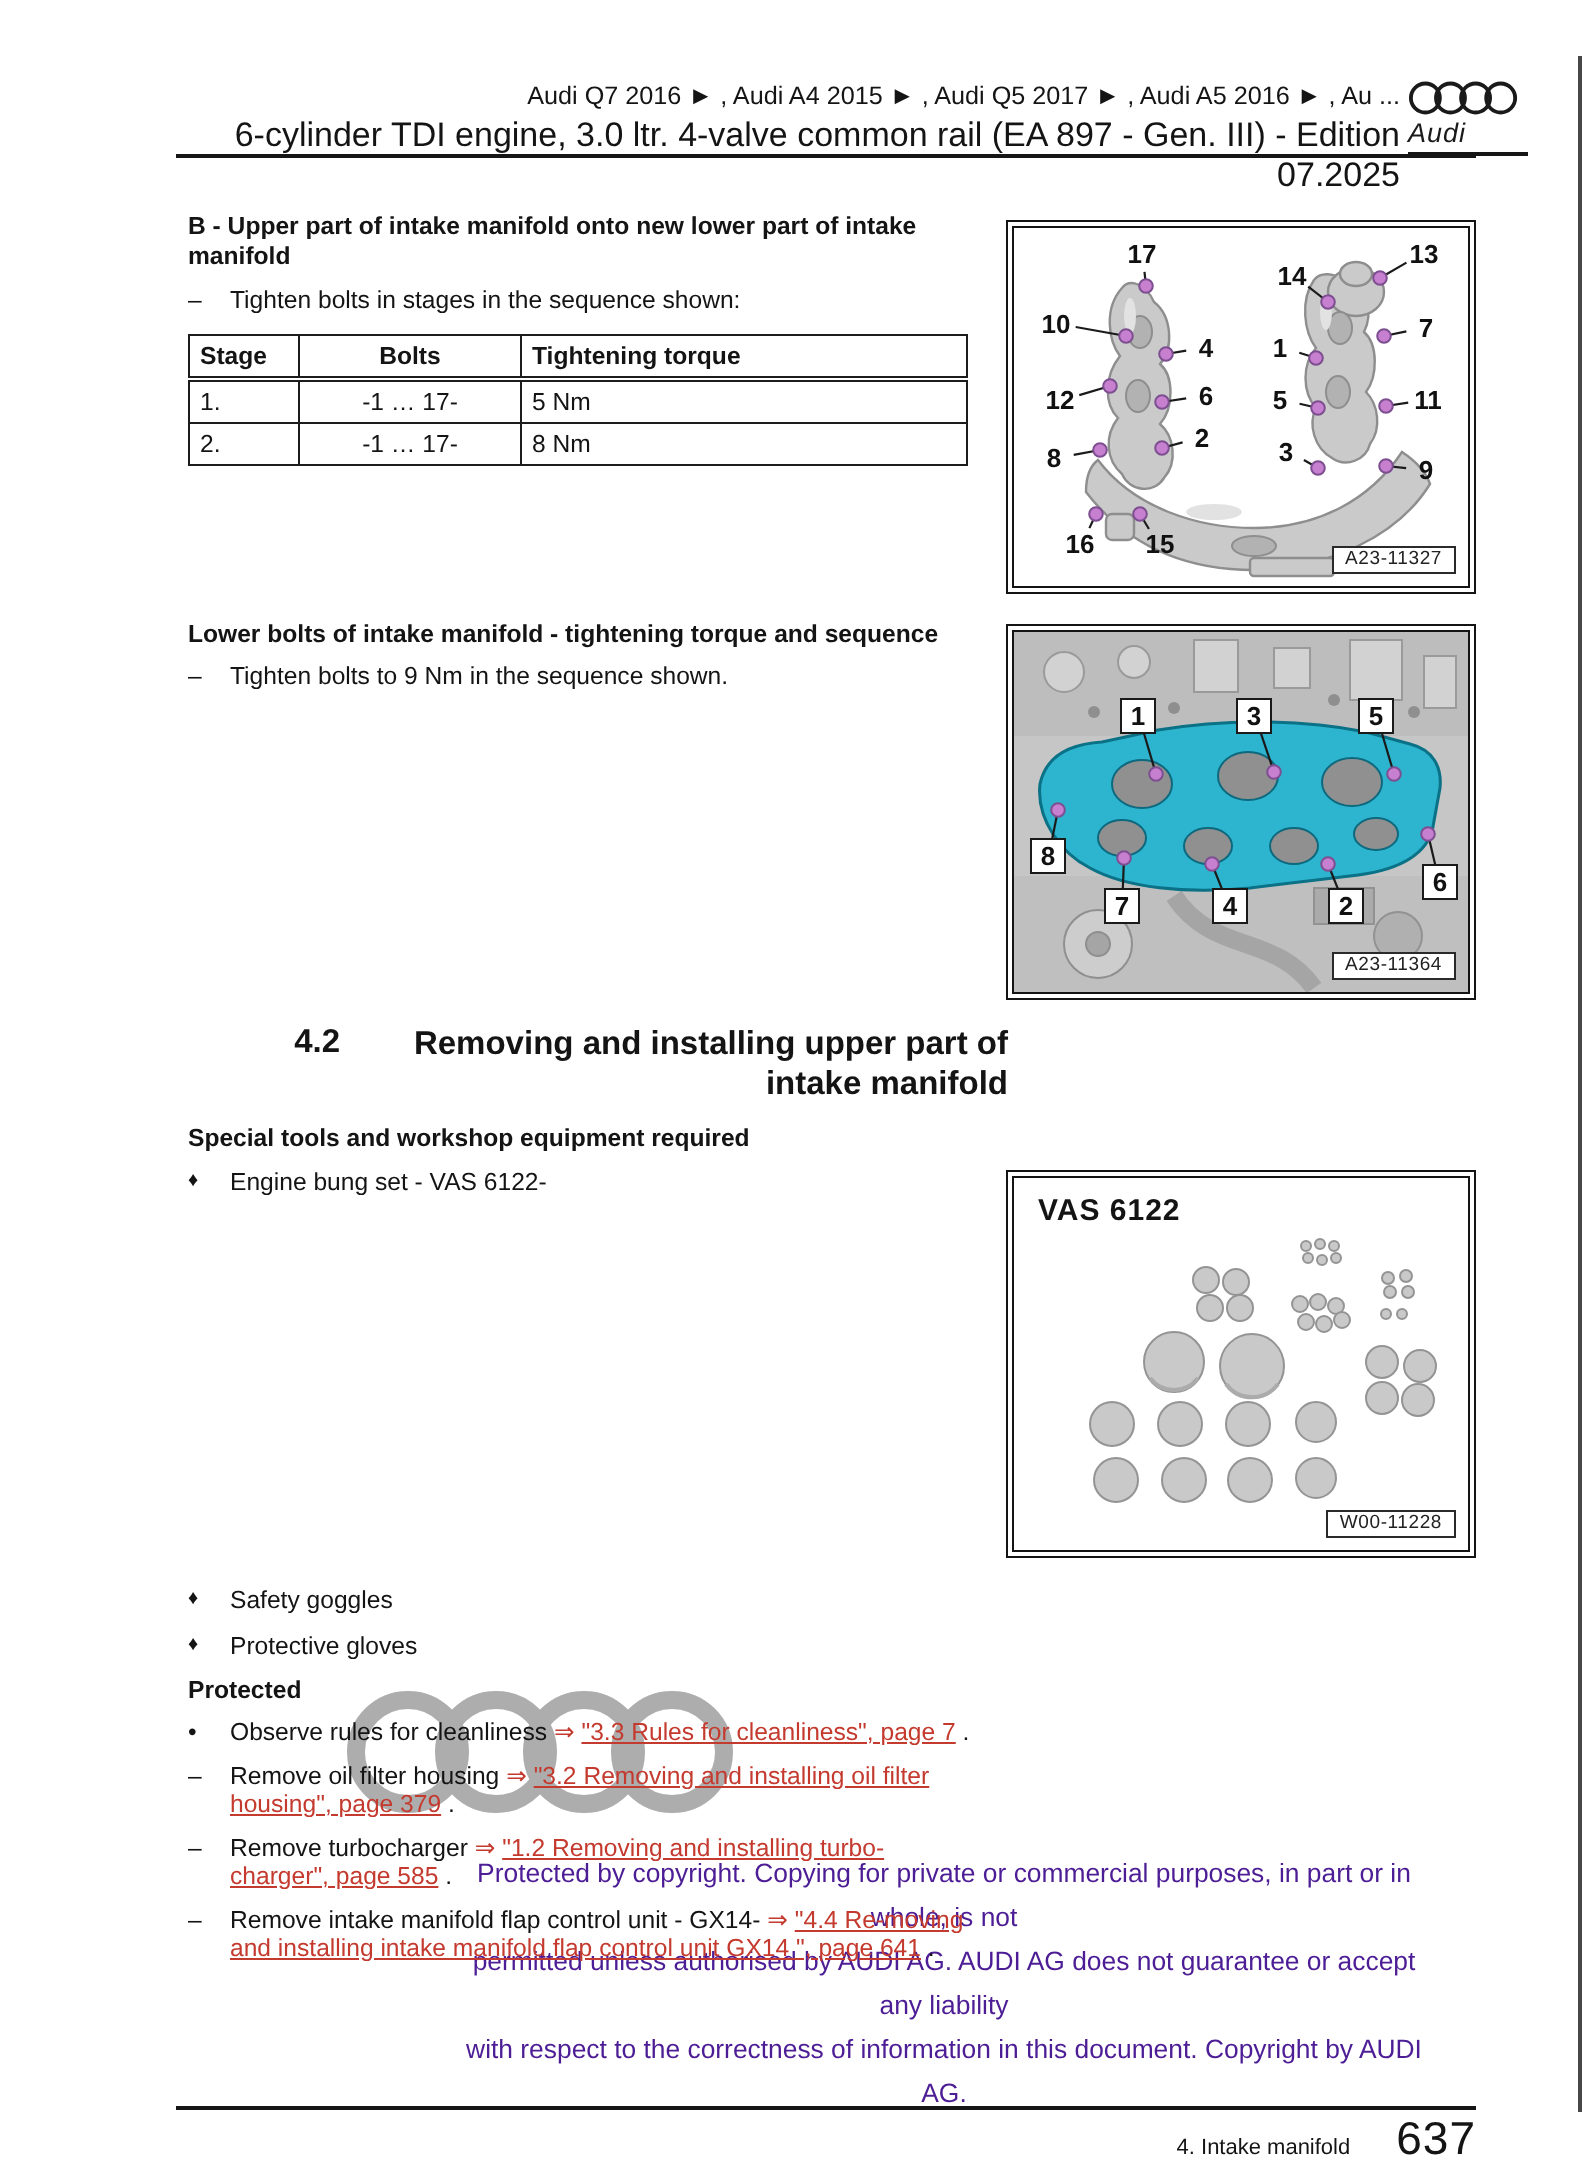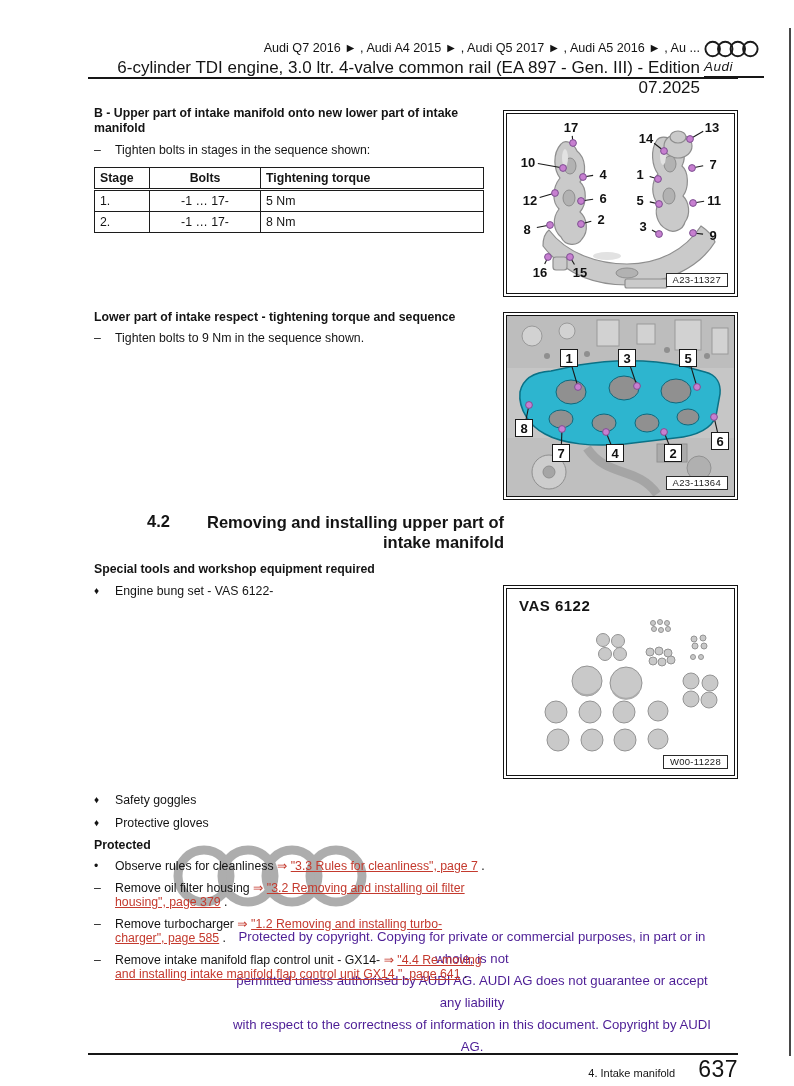--- a/index.html
+++ b/index.html
@@ -203,21 +203,21 @@
           <circle cx="152" cy="120" r="3.4" fill="#c77fd0" stroke="#7d4f91"></circle>
           <text x="136" y="116.5" text-anchor="middle" class="co">3</text>
           <line x1="196.0496280979001" y1="120.10446652881102" x2="186" y2="119" stroke="#1a1a1a" stroke-width="1.1"></line>
           <circle cx="186" cy="119" r="3.4" fill="#c77fd0" stroke="#7d4f91"></circle>
           <text x="206" y="125.5" text-anchor="middle" class="co">9</text>
         </svg>
       <div class="fig-label">A23-11327</div>
     </div>
   </div>
 
-  <div class="abs h-lower b">Lower part of intake respect - tightening torque and sequence</div>
+  <div class="abs h-lower b">Lower bolts of intake manifold - tightening torque and sequence</div>
   <div class="abs instr2 li">
     <span class="marker">–</span>
     <span class="li-body">Tighten bolts to 9 Nm in the sequence shown.</span>
   </div>
 
   <div class="abs fig fig2">
     <div class="fig-inner">
       <svg id="fig2-svg" width="227" height="180" viewBox="0 0 227 180">
         <rect width="227" height="180" fill="#c6c6c6"></rect>
         <rect x="0" y="0" width="227" height="52" fill="#bdbdbd"></rect>

